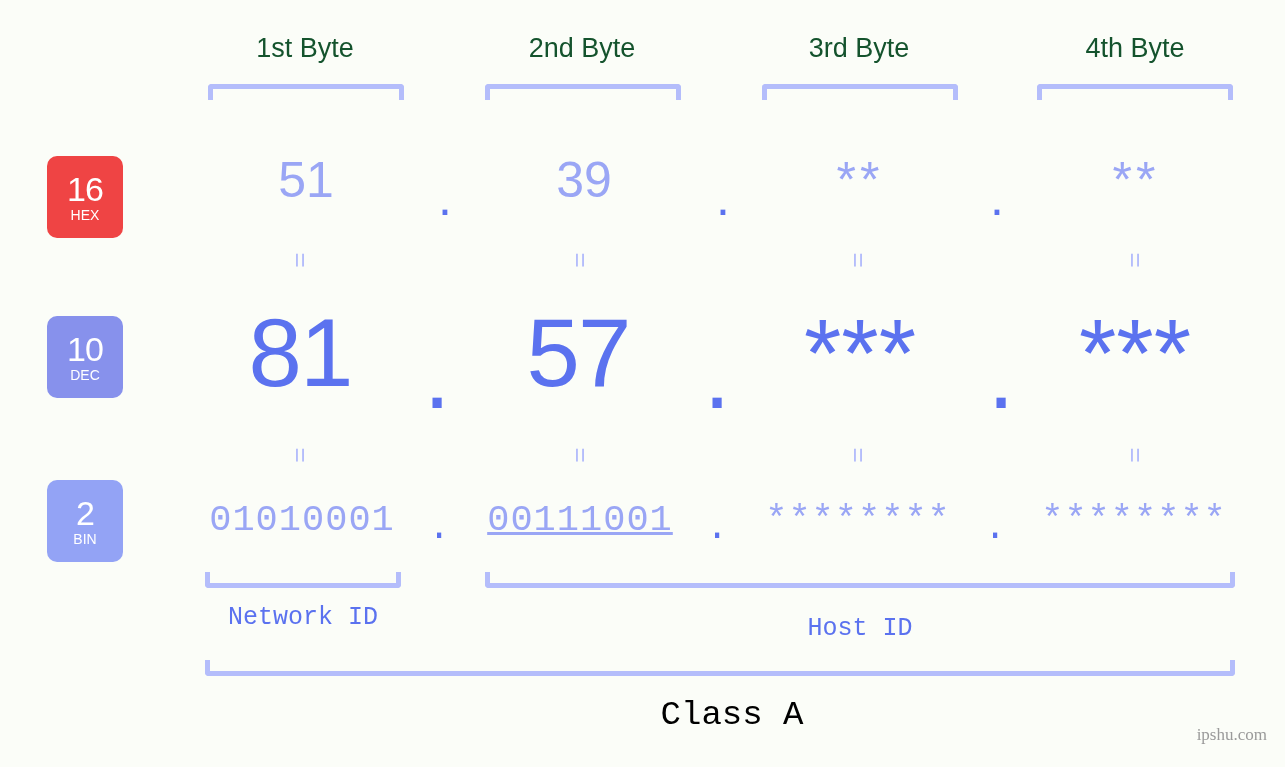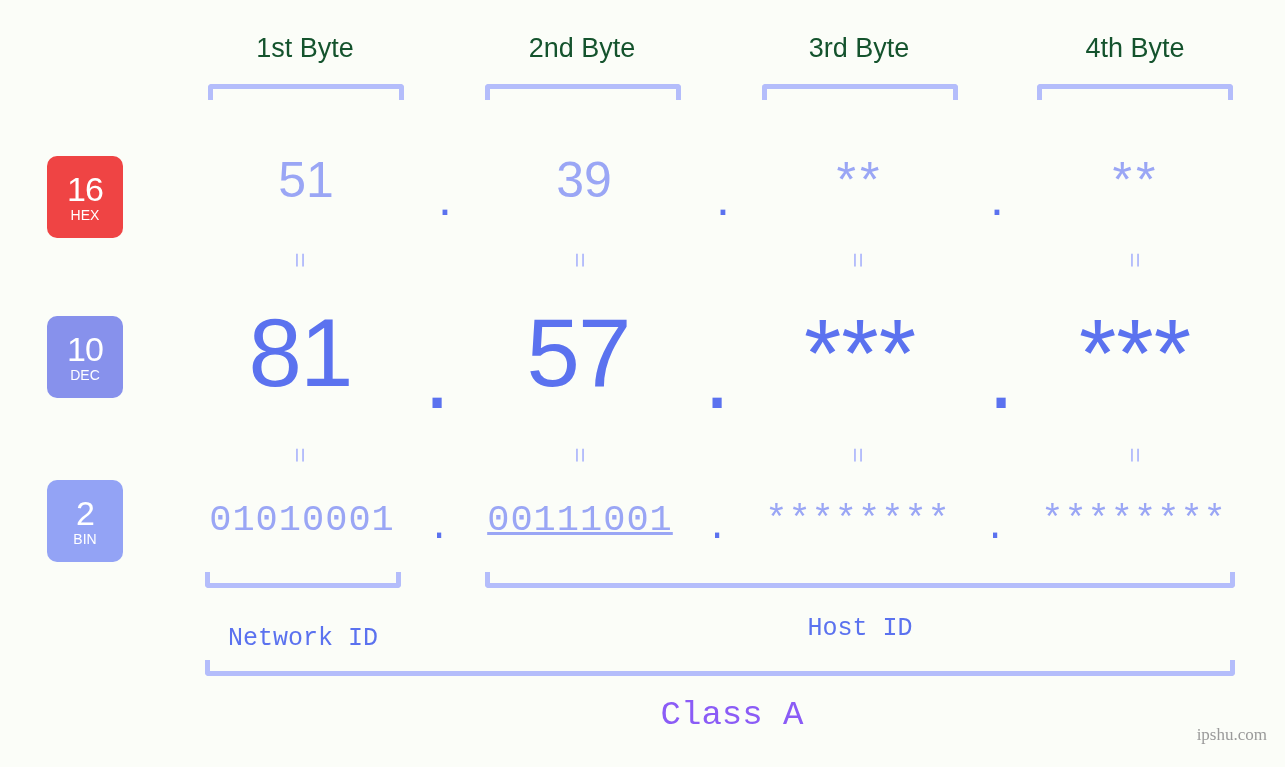--- a/index.html
+++ b/index.html
@@ -172,21 +172,21 @@
     font-size: 25px;
     color: #5b72ef;
     font-family: "Liberation Mono", monospace;
     white-space: nowrap;
   }
 
   .class-label {
     position: absolute;
     text-align: center;
     font-size: 34px;
-    color: #8b5cf6;
+    color: #000000;
     font-family: "Liberation Mono", monospace;
     white-space: nowrap;
   }
 
   .watermark {
     position: absolute;
     right: 18px;
     bottom: 22px;
     font-size: 17px;
     color: #9a9a9a;
@@ -258,21 +258,21 @@
     <div class="cell bin-val" style="left:480px; width:200px;text-decoration:underline;">00111001</div>
     <div class="dot  bin-dot" style="left:678px; width:78px; top:8px;">.</div>
     <div class="cell bin-star" style="left:758px; width:200px;">********</div>
     <div class="dot  bin-dot" style="left:956px; width:78px; top:8px;">.</div>
     <div class="cell bin-star" style="left:1034px; width:200px;">********</div>
   </div>
 
   <div class="bracket bracket-up" style="left:205px; top:572px; width:196px;"></div>
   <div class="bracket bracket-up" style="left:485px; top:572px; width:750px;"></div>
 
-  <div class="section-label" style="left:203px; top:624px; width:200px;">Network ID</div>
+  <div class="section-label" style="left:203px; top:603px; width:200px;">Network ID</div>
   <div class="section-label" style="left:760px; top:614px; width:200px;">Host ID</div>
 
   <div class="bracket bracket-up" style="left:205px; top:660px; width:1030px;"></div>
   <div class="class-label" style="left:632px; top:696px; width:200px;">Class A</div>
 
   <div class="watermark">ipshu.com</div>
 
 </div>
 
 </body></html>

